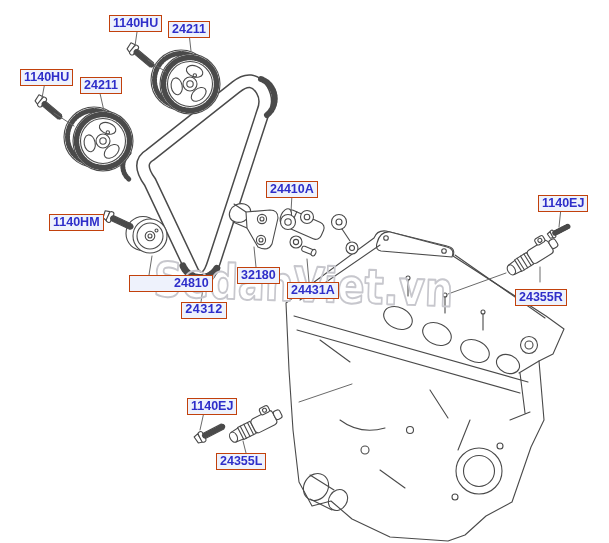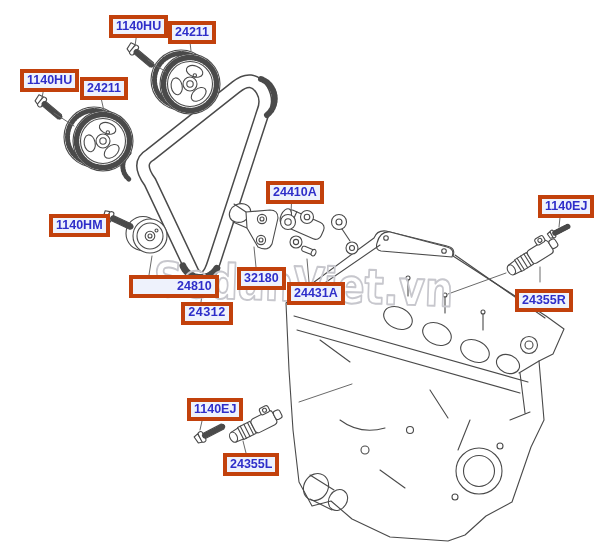--- a/index.html
+++ b/index.html
@@ -5,21 +5,21 @@
   html,body{margin:0;padding:0;background:#fff;}
   #canvas{
     position:relative;width:609px;height:543px;background:#fff;overflow:hidden;
     font-family:"Liberation Sans",sans-serif;
   }
   #art{position:absolute;left:0;top:0;}
   .plabel{
     position:absolute;
     font:700 12.5px "Liberation Sans",sans-serif;
     color:#2e2ec9;
-    border:4px solid #c2410c;
+    border:1px solid #c2410c;
     background:#eef2fc;
     padding:0 3px;
     line-height:15px;
     height:15px;
     white-space:nowrap;
     cursor:pointer;
   }
   svg *{vector-effect:non-scaling-stroke;}
 </style>
 </head>
@@ -214,15 +214,15 @@
 <div class="plabel" style="left:80px;top:77px;">24211</div>
 <div class="plabel" style="left:49px;top:214px;">1140HM</div>
 <div class="plabel" style="left:129px;top:275px;padding-left:44px;">24810</div>
 <div class="plabel" style="left:181px;top:302px;font-family:Liberation Mono, monospace;">24312</div>
 <div class="plabel" style="left:237px;top:267px;">32180</div>
 <div class="plabel" style="left:266px;top:181px;text-align:right;">24410A</div>
 <div class="plabel" style="left:287px;top:282px;text-align:center;">24431A</div>
 <div class="plabel" style="left:538px;top:195px;">1140EJ</div>
 <div class="plabel" style="left:515px;top:282px;margin-top:7px;">24355R</div>
 <div class="plabel" style="left:187px;top:398px;">1140EJ</div>
-<div class="plabel" style="left:223px;top:453px;">24355L</div>
+<div class="plabel" style="left:216px;top:453px;">24355L</div>
 
 </div>
 
 </body></html>

